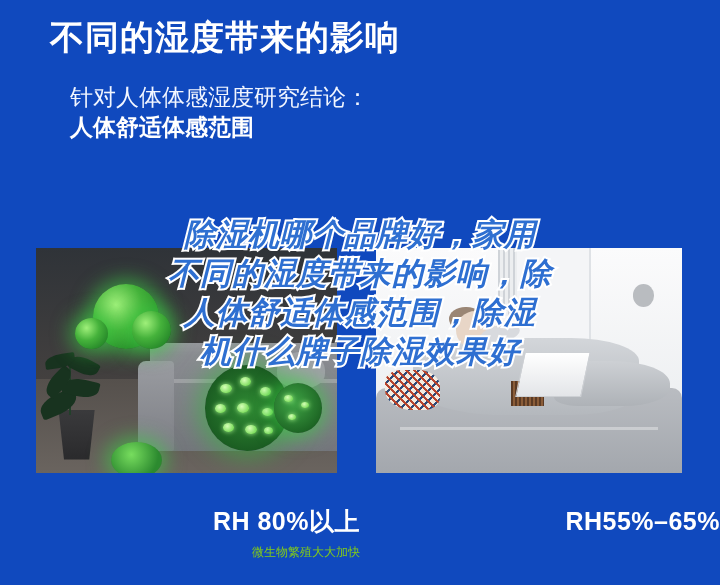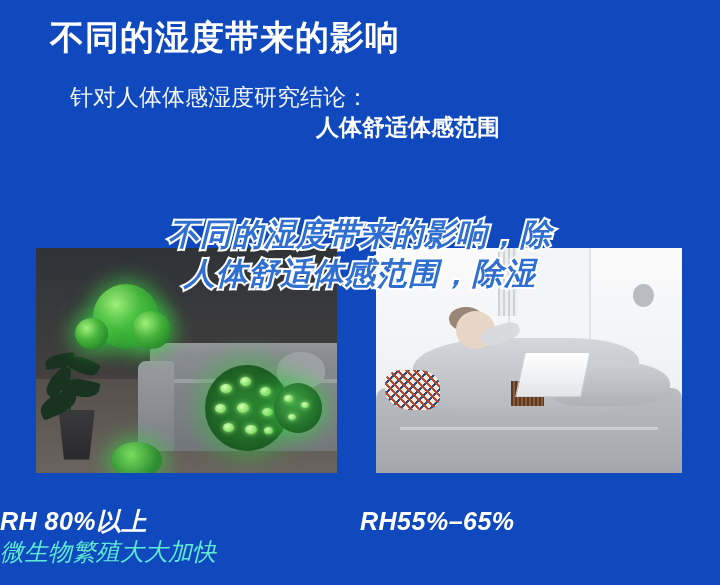--- a/index.html
+++ b/index.html
@@ -39,21 +39,20 @@
   }
   .bodyline {
     font-size: 23px;
     line-height: 30px;
     color: #f2f6ff;
     white-space: nowrap;
   }
   .bodyline.strong {
     font-weight: bold;
     color: #ffffff;
-    text-align: right;
   }
   .bodyline .rh {
     font-weight: bold;
     color: #ffffff;
   }
 
   
   .panels {
     position: absolute;
     left: 0;
@@ -290,34 +289,33 @@
   
   .captions {
     position: absolute;
     left: 0;
     top: 505px;
     width: 720px;
     display: flex;
   }
   .caption {
     flex: 1;
-    text-align: left;
-    font-style: italic;
+    text-align: right;
   }
   .caption .big {
     font-size: 25px;
     line-height: 32px;
     font-weight: bold;
     color: #ffffff;
     letter-spacing: 0.5px;
   }
   .caption .small {
-    font-size: 24px;
+    font-size: 12px;
     line-height: 30px;
-    color: #5eead4;
+    color: #84cc16;
   }
 </style>
 </head>
 <body>
 
 <div class="poster">
 
   <div class="headline">不同的湿度带来的影响</div>
 
   <div class="bodycopy">
@@ -374,22 +372,24 @@
       <div class="lit-hair"></div>
       <div class="lit-head"></div>
       <div class="lit-arm"></div>
       <div class="lit-book-spine"></div>
       <div class="lit-book"></div>
     </div>
 
   </div>
 
   <div class="overlay">
+    <div class="overlay-line">除湿机哪个品牌好，家用</div>
     <div class="overlay-line">不同的湿度带来的影响，除</div>
     <div class="overlay-line">人体舒适体感范围，除湿</div>
+    <div class="overlay-line">机什么牌子除湿效果好</div>
   </div>
 
   <div class="captions">
     <div class="caption">
       <div class="big">RH 80%以上</div>
       <div class="small">微生物繁殖大大加快</div>
     </div>
     <div class="caption">
       <div class="big">RH55%–65%</div>
     </div>

